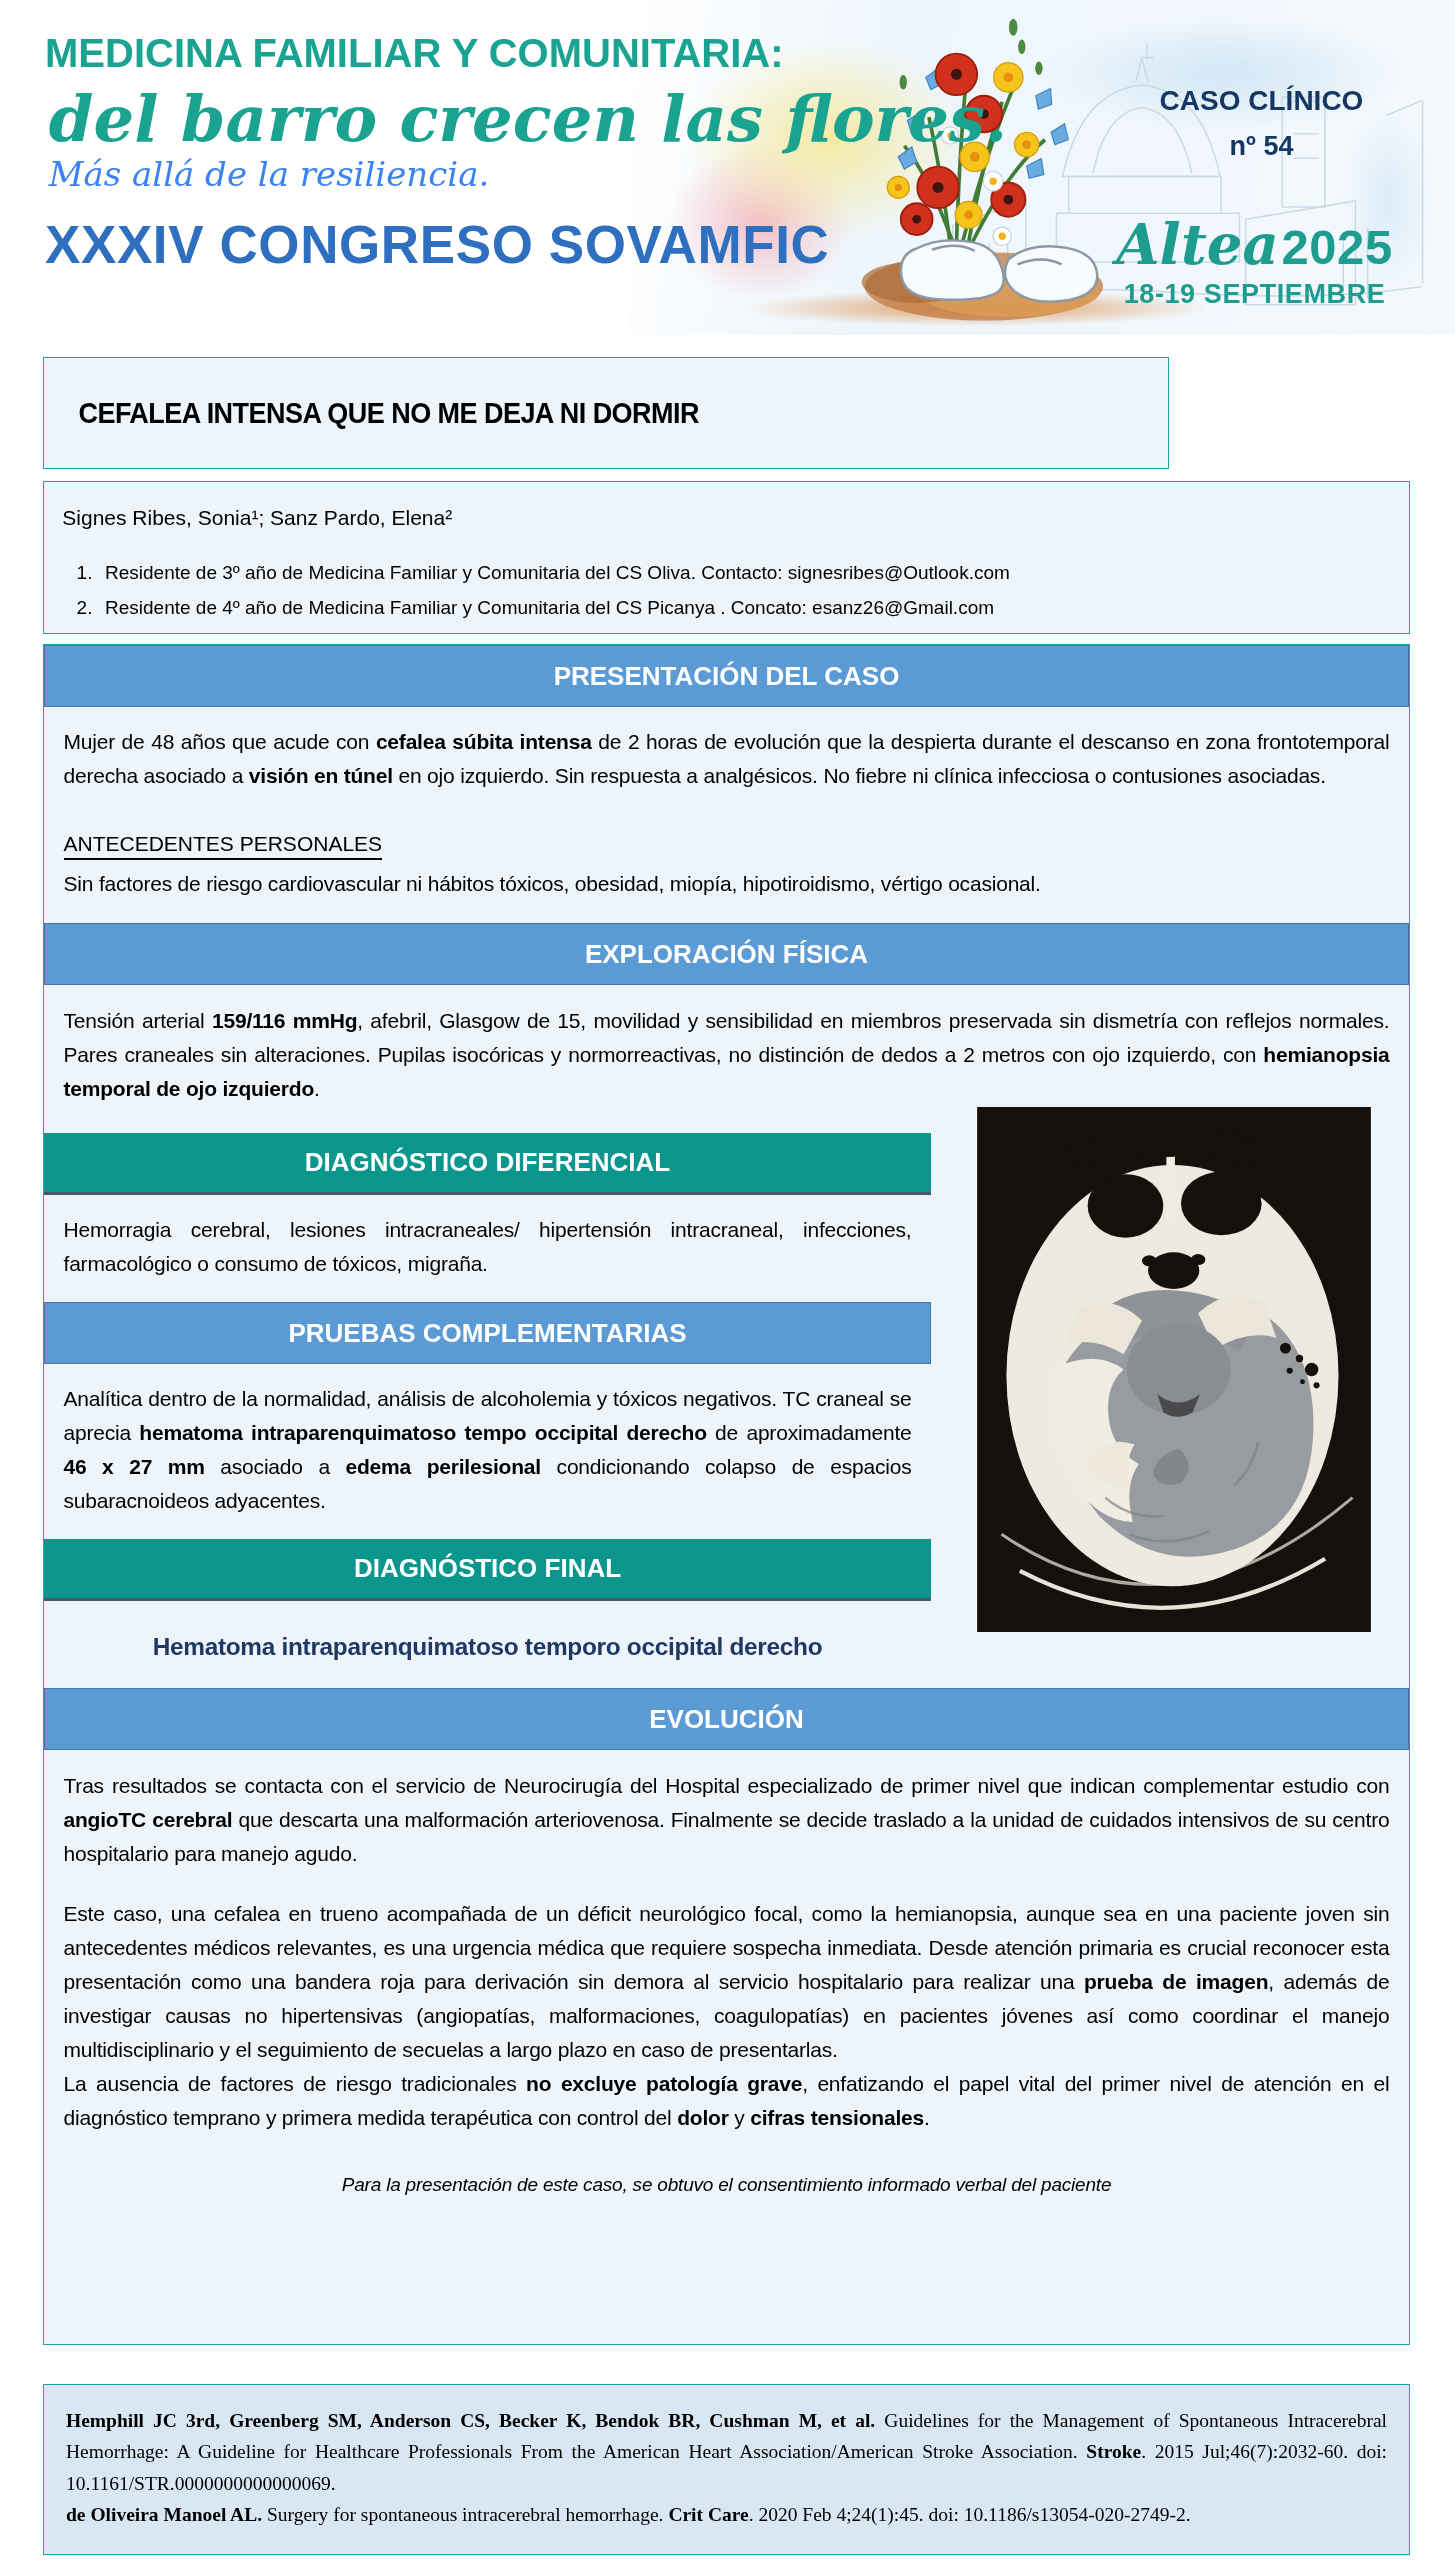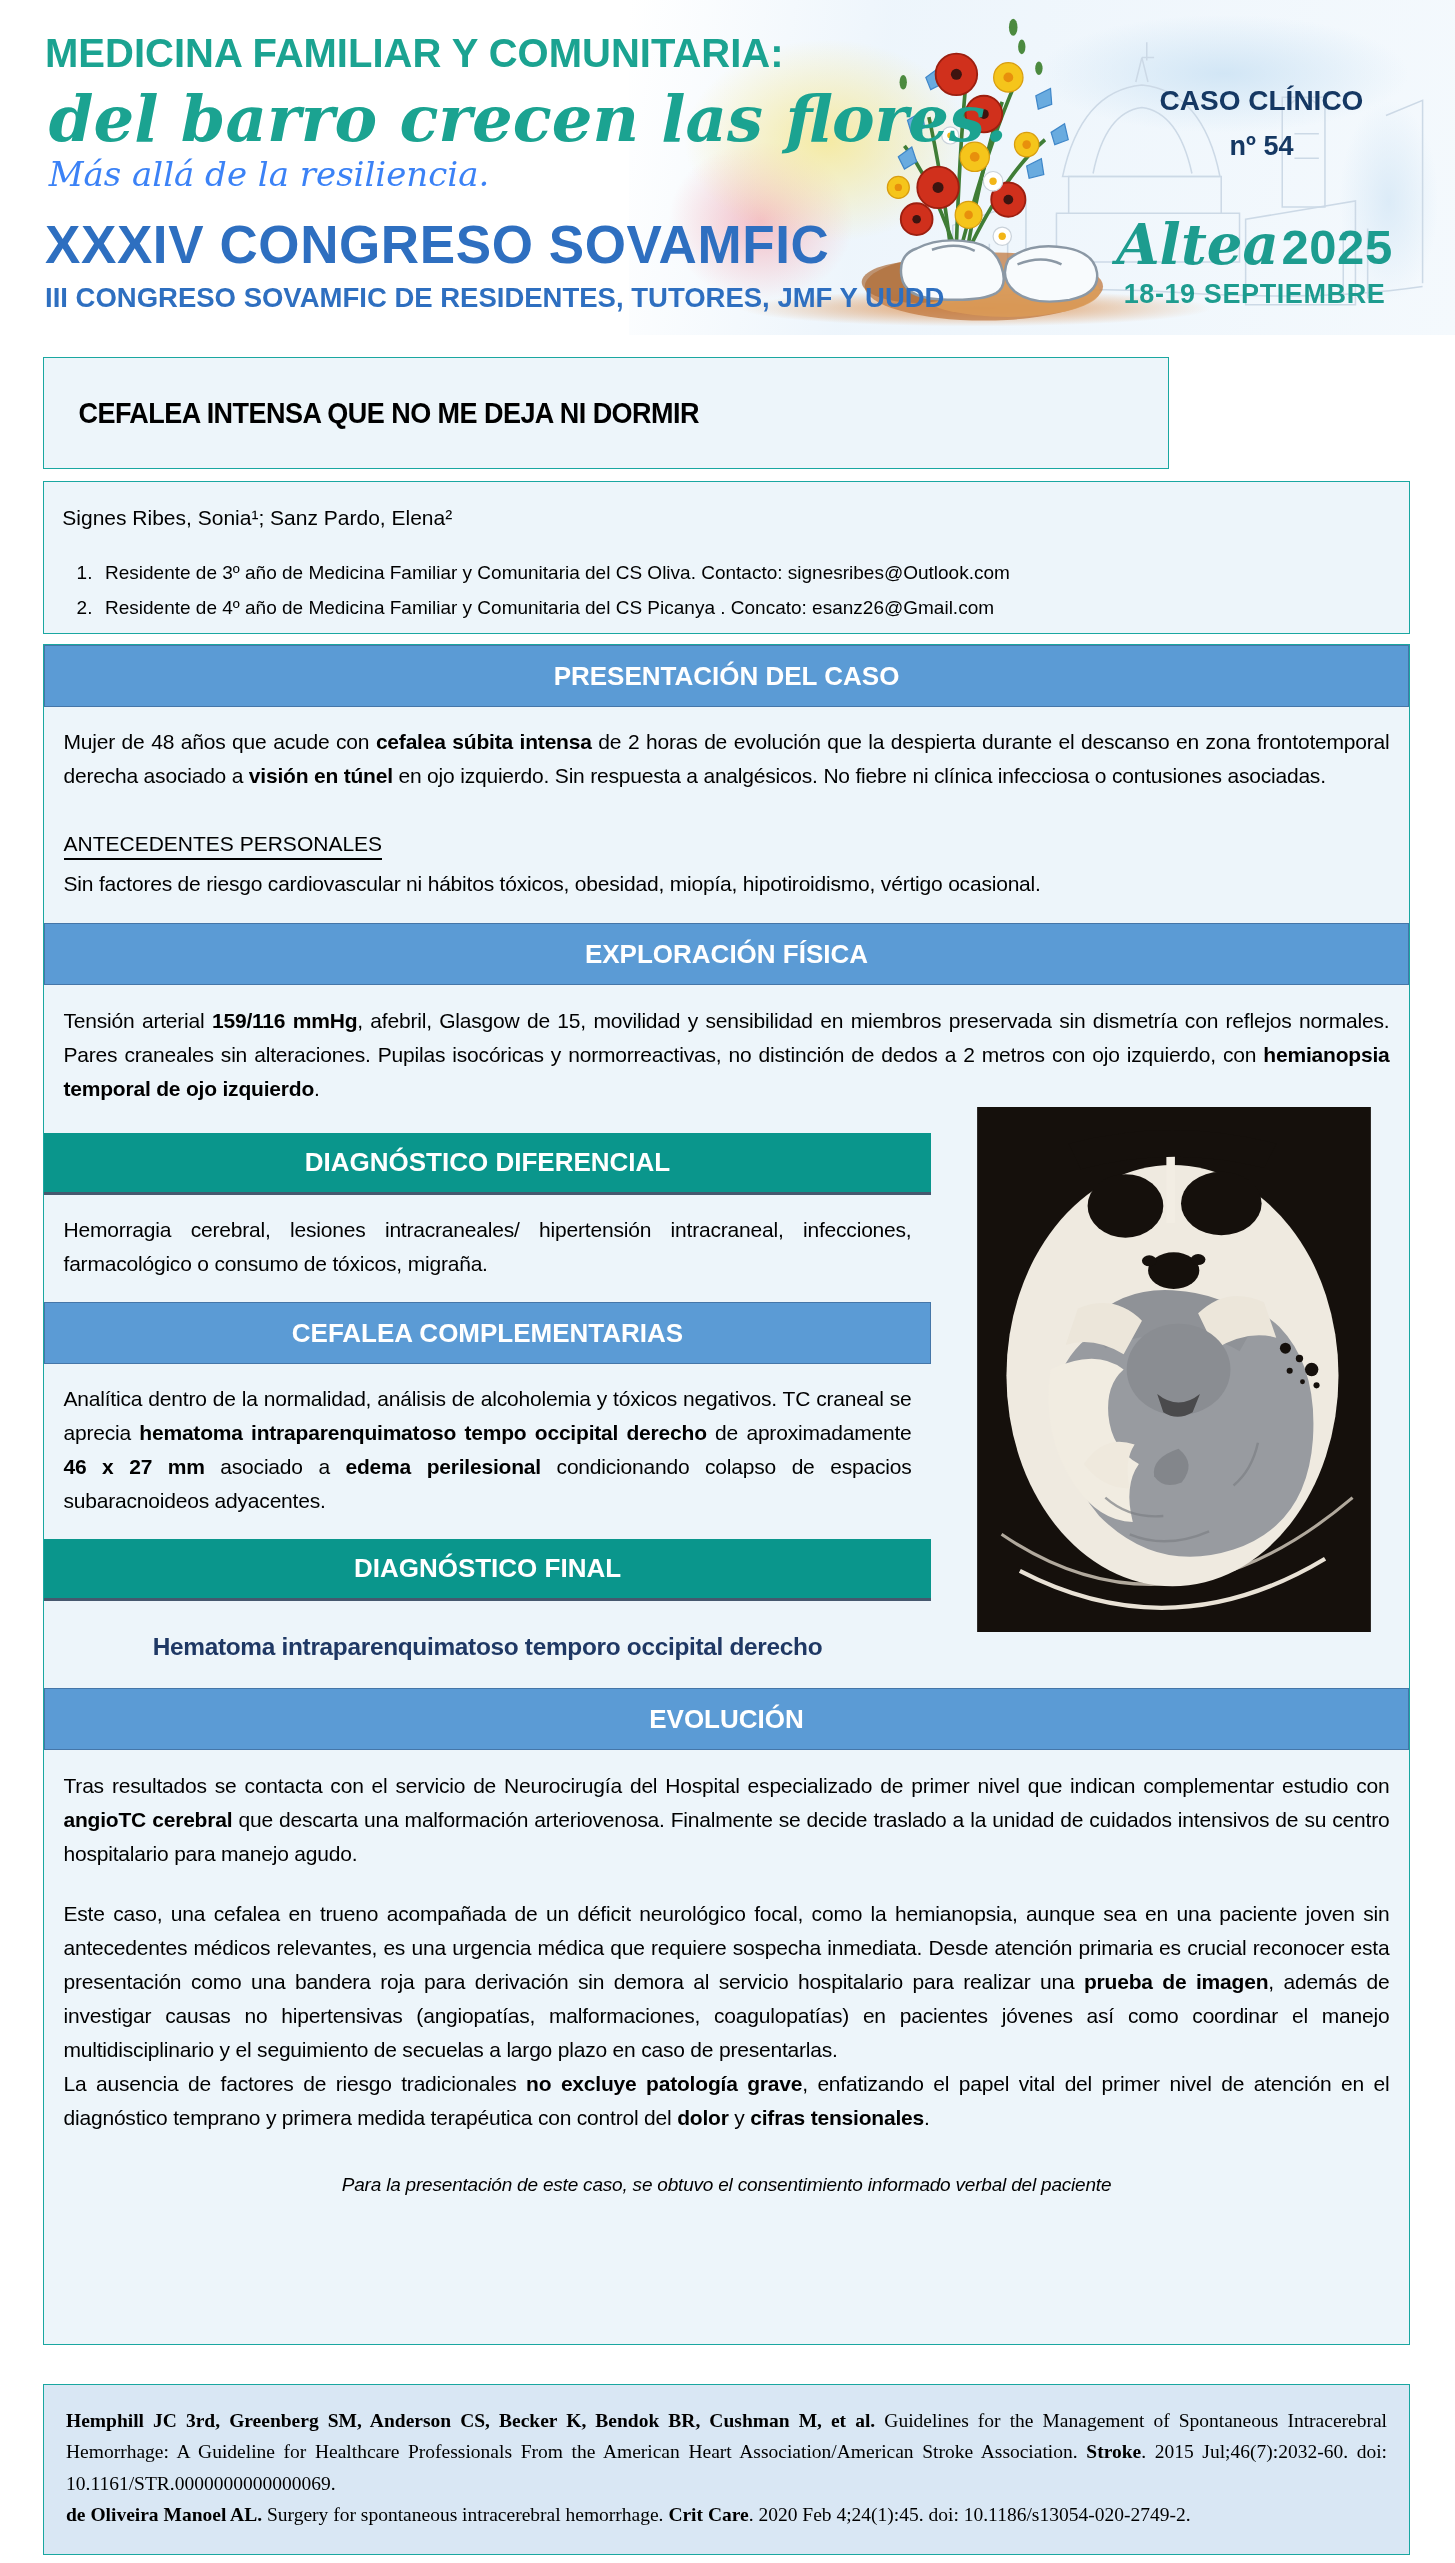--- a/index.html
+++ b/index.html
@@ -172,21 +172,20 @@
         <ellipse cx="128" cy="128" rx="6" ry="12"></ellipse>
           <ellipse cx="350" cy="105" rx="6" ry="11"></ellipse>
       </g>
     </svg>
 
     <div class="brand">
       <div class="brand-line1">MEDICINA FAMILIAR Y COMUNITARIA:</div>
       <div class="brand-script">del barro crecen las flores.</div>
       <div class="brand-sub">Más allá de la resiliencia.</div>
       <div class="congress-title">XXXIV CONGRESO SOVAMFIC</div>
-      <div class="congress-sub">III CONGRESO SOVAMFIC DE RESIDENTES, TUTORES, JMF Y UUDD</div>
     </div>
 
     <div class="case-label">
       <div class="line1">CASO CLÍNICO</div>
       <div class="line2">nº 54</div>
     </div>
 
     <div class="altea">
       <span class="altea-script">Altea</span>
       <span class="altea-year">2025</span>
@@ -217,21 +216,21 @@
     <p class="antecedent-body">Sin factores de riesgo cardiovascular ni hábitos tóxicos, obesidad, miopía, hipotiroidismo, vértigo ocasional.</p>
 
     <div class="bar blue">EXPLORACIÓN FÍSICA</div>
     <p class="para" style="margin-bottom:27px;"><span>Tensión arterial </span><b>159/116 mmHg</b><span>, afebril, Glasgow de 15, movilidad y sensibilidad en miembros preservada sin dismetría con reflejos normales. Pares craneales sin alteraciones. Pupilas isocóricas y normorreactivas, no distinción de dedos a 2 metros con ojo izquierdo, con </span><b>hemianopsia temporal de ojo izquierdo</b><span>.</span></p>
 
     <div class="cols">
       <div class="col-left">
         <div class="bar teal">DIAGNÓSTICO DIFERENCIAL</div>
         <p class="para">Hemorragia cerebral, lesiones intracraneales/ hipertensión intracraneal, infecciones, farmacológico o consumo de tóxicos, migraña.</p>
 
-        <div class="bar blue">CEFALEA COMPLEMENTARIAS</div>
+        <div class="bar blue">PRUEBAS COMPLEMENTARIAS</div>
         <p class="para"><span>Analítica dentro de la normalidad, análisis de alcoholemia y tóxicos negativos. TC craneal se aprecia </span><b>hematoma intraparenquimatoso tempo occipital derecho</b><span> de aproximadamente </span><b>46 x 27 mm</b><span> asociado a </span><b>edema perilesional</b><span> condicionando colapso de espacios subaracnoideos adyacentes.</span></p>
 
         <div class="bar teal">DIAGNÓSTICO FINAL</div>
         <p class="df-line">Hematoma intraparenquimatoso temporo occipital derecho</p>
       </div>
 
       <svg class="ct-svg" viewBox="0 0 645 860">
         <rect x="0" y="0" width="645" height="860" fill="#15100c"></rect>
 
         <path d="M70 760 q250 130 500 -20" stroke="#e9e2d6" stroke-width="7" fill="none"></path>

